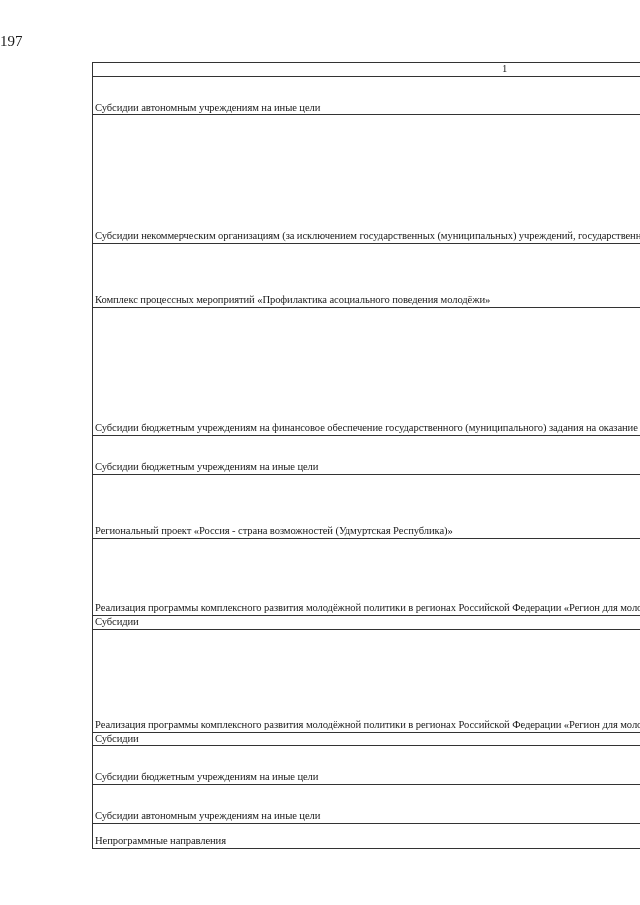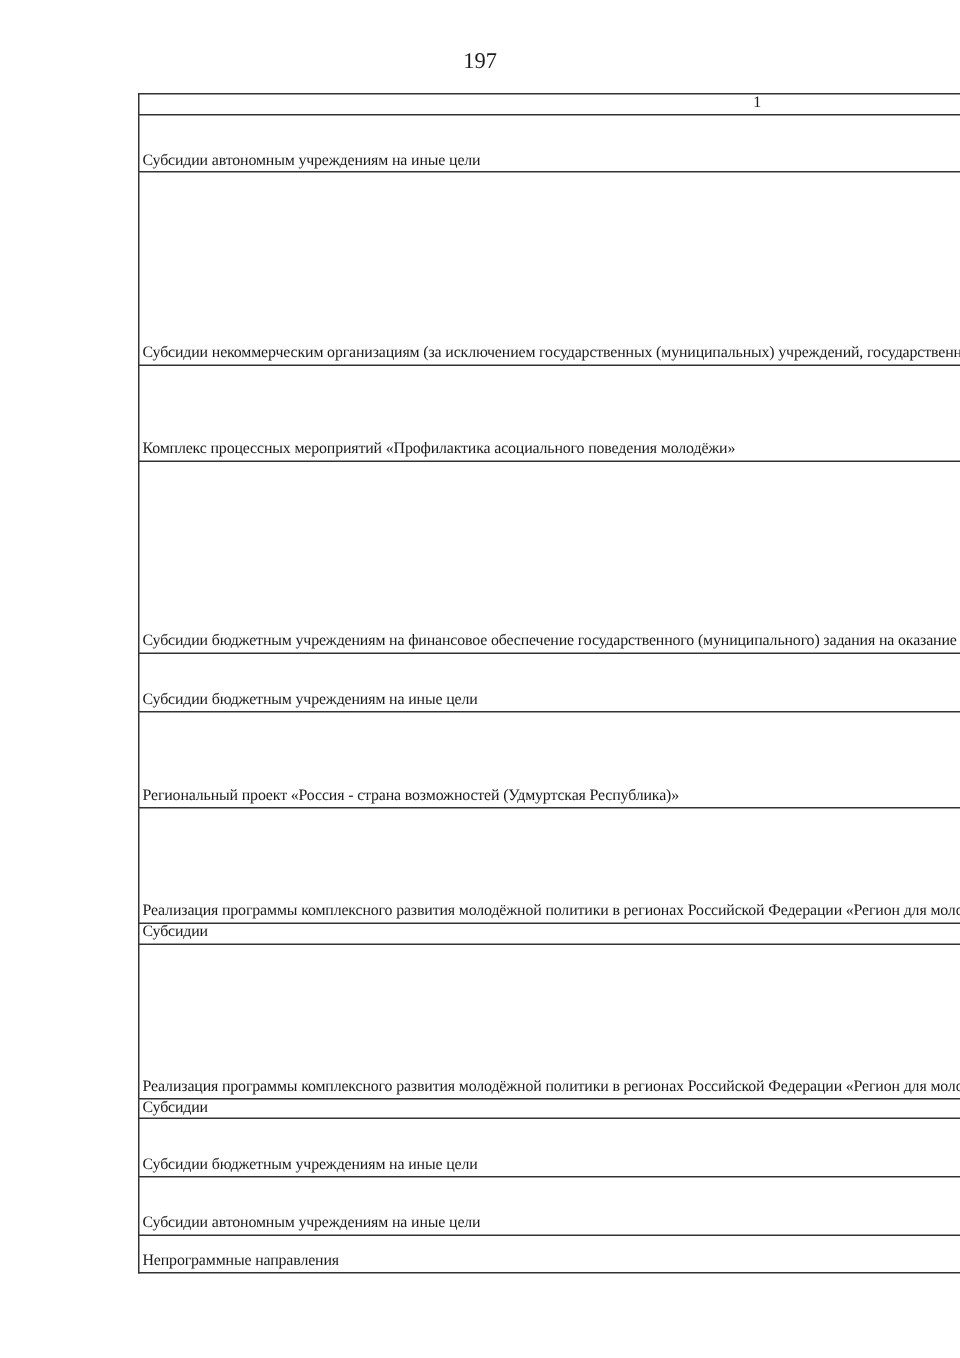--- a/index.html
+++ b/index.html
@@ -1,18 +1,18 @@
 <!DOCTYPE html>
 <html><head>
 <meta charset="utf-8">
 <style>
   html, body { margin: 0; padding: 0; background: #ffffff; }
   body { width: 640px; height: 905px; position: relative; overflow: hidden;
          font-family: "Liberation Serif", "DejaVu Serif", serif; color: #1a1a1a; }
-  .page-number { position: absolute; top: 33px; left: 0; width: 640px; text-align: center;
+  .page-number { position: absolute; top: 33px; left: 0; width: 640px; 
                  font-size: 15px; }
   table.budget { position: absolute; left: 92px; top: 62px; border-collapse: collapse;
                  table-layout: fixed; font-size: 10.6px; line-height: 12.84px; }
   table.budget td, table.budget th { border: 1px solid #333; padding: 0 2px; vertical-align: bottom;
                  overflow: hidden; white-space: nowrap; font-weight: normal; }
   table.budget th { text-align: center; vertical-align: middle; height: 12px; }
   td.name { white-space: normal; text-align: left; padding-left: 2px; letter-spacing: -0.1px; }
   col.c1 { width: 114px; }
 </style>
 </head>

